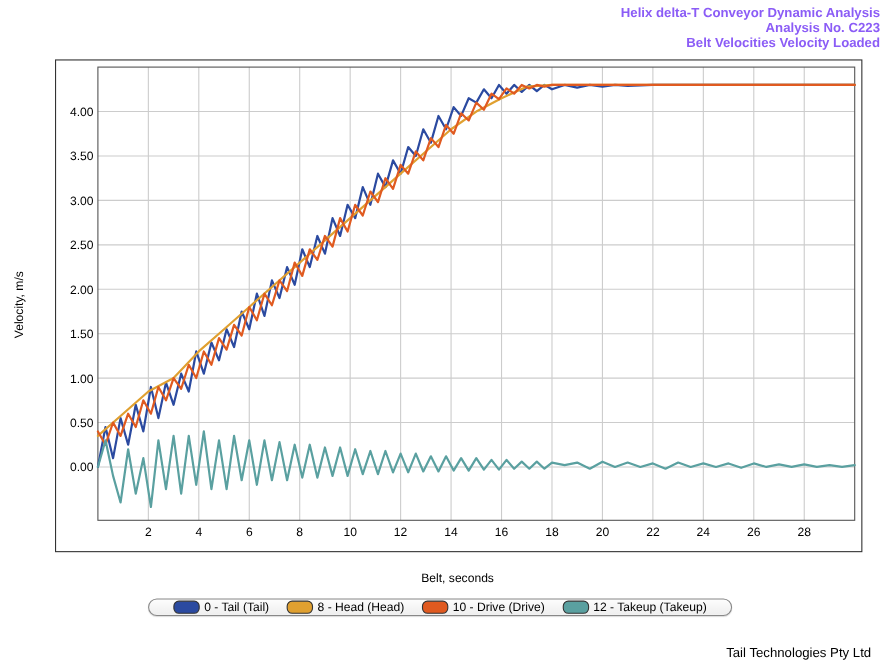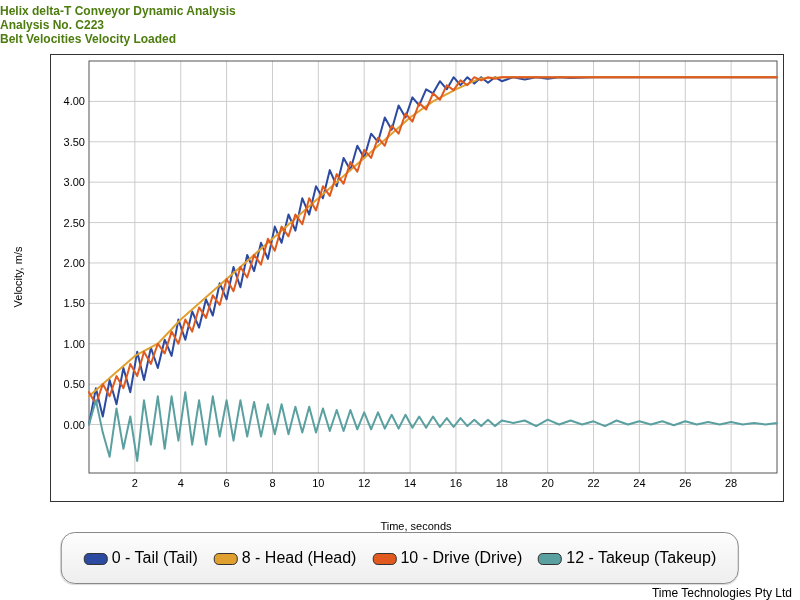--- a/index.html
+++ b/index.html
@@ -1,22 +1,22 @@
 <!DOCTYPE html>
 <html><head>
 <meta charset="utf-8">
 <style>
   html,body{margin:0;padding:0;width:800px;height:600px;background:#fff;font-family:Arial,Helvetica,sans-serif;overflow:hidden}
-  .title{position:absolute;left:0;right:0;text-align:left;color:#4d7c0f;font-size:12px;font-weight:bold}
+  .title{position:absolute;left:0;right:0;text-align:right;color:#8b5cf6;font-size:12px;font-weight:bold}
   .t1{top:4px}.t2{top:18px}.t3{top:32px}
   .plot-frame{position:absolute;left:50px;top:54px;width:732px;height:446px;border:1px solid #333;background:#fff}
   .plot-frame .grid line{stroke:#ccc;stroke-width:1}
   .axis-label-x{position:absolute;left:50px;width:732px;top:520px;text-align:center;font-size:11px}
   .axis-label-y{position:absolute;left:14px;top:54px;width:446px;height:14px;transform:rotate(-90deg);transform-origin:0 0;text-align:center;font-size:11px}
-  .legend{position:absolute;left:50%;transform:translateX(-50%);top:532px;padding:16px 14px;border:1px solid #888;border-radius:14px;background:linear-gradient(#fdfdfd,#eee);font-size:16px;white-space:nowrap;box-shadow:0 1px 1px rgba(0,0,0,.15)}
+  .legend{position:absolute;left:50%;transform:translateX(-50%);top:544px;padding:1px 14px;border:1px solid #888;border-radius:14px;background:linear-gradient(#fdfdfd,#eee);font-size:11px;white-space:nowrap;box-shadow:0 1px 1px rgba(0,0,0,.15)}
   .legend .item{display:inline-block;margin:0 8px}
   .legend .sw{display:inline-block;width:22px;height:10px;border:1px solid #333;border-radius:5px;vertical-align:middle;margin-right:4px}
   .foot{position:absolute;right:8px;bottom:0px;font-size:12px;color:#000}
 </style>
 </head>
 <body>
 
 <div class="title t1">Helix delta-T Conveyor Dynamic Analysis</div>
 <div class="title t2">Analysis No. C223</div>
 <div class="title t3">Belt Velocities Velocity Loaded</div>
@@ -73,17 +73,17 @@
       <text x="680.1333333333333" y="432" text-anchor="middle" font-size="11">28</text>
       <rect x="38" y="6" width="688" height="412" fill="none" stroke="#555" stroke-width="1"></rect>
       <path d="M38.0 369.5 L44.9 333.2 L51.8 361.5 L58.6 325.1 L65.5 349.3 L72.4 313.0 L79.3 337.2 L86.2 296.8 L93.0 325.1 L99.9 292.8 L106.8 313.0 L113.7 284.7 L120.6 300.9 L127.4 264.5 L134.3 284.7 L141.2 256.4 L148.1 272.6 L155.0 244.3 L161.8 260.5 L168.7 228.2 L175.6 244.3 L182.5 212.0 L189.4 232.2 L196.2 199.9 L203.1 216.0 L210.0 187.8 L216.9 203.9 L223.8 171.6 L230.6 187.8 L237.5 159.5 L244.4 175.6 L251.3 143.3 L258.2 159.5 L265.0 131.2 L271.9 143.3 L278.8 115.1 L285.7 131.2 L292.6 102.9 L299.4 115.1 L306.3 90.8 L313.2 102.9 L320.1 78.7 L327.0 86.8 L333.8 62.5 L340.7 74.7 L347.6 50.4 L354.5 62.5 L361.4 42.4 L368.2 50.4 L375.1 34.3 L382.0 38.3 L388.9 26.2 L395.8 34.3 L402.6 22.2 L409.5 30.2 L416.4 22.2 L423.3 28.6 L430.2 22.2 L437.0 27.8 L443.9 22.2 L450.8 26.2 L462.3 22.2 L473.7 24.6 L485.2 22.2 L496.7 23.8 L508.1 22.2 L519.6 23.0 L542.5 22.2 L565.5 22.2 L588.4 22.2 L611.3 22.2 L634.3 22.2 L657.2 22.2 L680.1 22.2 L703.1 22.2 L726.0 22.2 " fill="none" stroke="#2b4aa0" stroke-width="2" stroke-linejoin="round" stroke-linecap="round"></path>
       <path d="M38.0 341.3 L60.9 321.1 L83.9 300.9 L106.8 288.7 L129.7 264.5 L152.7 244.3 L175.6 224.1 L198.5 203.9 L221.5 183.7 L244.4 163.5 L267.3 143.3 L290.3 123.1 L313.2 102.9 L336.1 82.7 L359.1 62.5 L382.0 46.4 L404.9 34.3 L427.9 23.8 L450.8 22.2 L496.7 22.2 L542.5 22.2 L588.4 22.2 L634.3 22.2 L680.1 22.2 L726.0 22.2 " fill="none" stroke="#e0a030" stroke-width="2" stroke-linejoin="round" stroke-linecap="round"></path>
       <path d="M38.0 337.2 L44.9 349.3 L51.8 329.1 L58.6 341.3 L65.5 321.1 L72.4 333.2 L79.3 308.9 L86.2 321.1 L93.0 296.8 L99.9 308.9 L106.8 288.7 L113.7 298.4 L120.6 276.6 L127.4 288.7 L134.3 264.5 L141.2 276.6 L148.1 252.4 L155.0 262.9 L161.8 240.3 L168.7 250.0 L175.6 224.1 L182.5 236.2 L189.4 212.0 L196.2 222.5 L203.1 199.9 L210.0 209.6 L216.9 183.7 L223.8 195.8 L230.6 171.6 L237.5 181.3 L244.4 159.5 L251.3 169.2 L258.2 143.3 L265.0 155.5 L271.9 131.2 L278.8 140.9 L285.7 119.1 L292.6 128.8 L299.4 107.0 L306.3 116.7 L313.2 94.9 L320.1 102.9 L327.0 82.7 L333.8 90.8 L340.7 70.6 L347.6 78.7 L354.5 58.5 L361.4 66.6 L368.2 48.0 L375.1 54.5 L382.0 38.3 L388.9 44.8 L395.8 30.2 L402.6 35.1 L409.5 25.4 L416.4 30.2 L423.3 22.2 L430.2 25.4 L437.0 22.2 L443.9 23.8 L450.8 22.2 L473.7 22.2 L496.7 22.2 L519.6 22.2 L542.5 22.2 L565.5 22.2 L588.4 22.2 L611.3 22.2 L634.3 22.2 L657.2 22.2 L680.1 22.2 L703.1 22.2 L726.0 22.2 " fill="none" stroke="#e05a20" stroke-width="2" stroke-linejoin="round" stroke-linecap="round"></path>
       <path d="M38.0 369.5 L44.9 345.3 L51.8 377.6 L58.6 401.8 L65.5 353.4 L72.4 393.8 L79.3 361.5 L86.2 405.9 L93.0 345.3 L99.9 389.7 L106.8 341.3 L113.7 393.8 L120.6 341.3 L127.4 385.7 L134.3 337.2 L141.2 389.7 L148.1 345.3 L155.0 389.7 L161.8 341.3 L168.7 381.6 L175.6 345.3 L182.5 385.7 L189.4 345.3 L196.2 381.6 L203.1 346.9 L210.0 381.6 L216.9 349.3 L223.8 379.2 L230.6 349.3 L237.5 379.2 L244.4 351.8 L251.3 377.6 L258.2 351.8 L265.0 377.6 L271.9 353.4 L278.8 376.0 L285.7 355.0 L292.6 376.0 L299.4 355.0 L306.3 374.4 L313.2 357.4 L320.1 374.4 L327.0 357.4 L333.8 373.6 L340.7 359.8 L347.6 373.6 L354.5 359.8 L361.4 372.8 L368.2 361.5 L375.1 372.8 L382.0 361.5 L388.9 372.0 L395.8 363.1 L402.6 372.0 L409.5 363.1 L416.4 371.1 L423.3 364.7 L430.2 371.1 L437.0 364.7 L443.9 371.1 L450.8 365.5 L462.3 367.9 L473.7 365.5 L485.2 371.1 L496.7 364.7 L508.1 369.5 L519.6 365.5 L531.1 369.5 L542.5 366.3 L554.0 371.1 L565.5 365.5 L576.9 369.5 L588.4 366.3 L599.9 369.5 L611.3 366.3 L622.8 370.3 L634.3 366.3 L645.7 369.5 L657.2 367.1 L668.7 369.5 L680.1 367.1 L691.6 369.5 L703.1 367.9 L714.5 369.5 L726.0 367.9 " fill="none" stroke="#5aa0a0" stroke-width="2" stroke-linejoin="round" stroke-linecap="round"></path>
     </svg>
 </div>
 
 <div class="axis-label-y" style="position:absolute;left:12px;top:500px;width:446px">Velocity, m/s</div>
-<div class="axis-label-x">Time, seconds</div>
+<div class="axis-label-x">Belt, seconds</div>
 
 <div class="legend" id="legend"><span class="item"><span class="sw" style="background: rgb(43, 74, 160);"></span><span>0 - Tail (Tail)</span></span><span class="item"><span class="sw" style="background: rgb(224, 160, 48);"></span><span>8 - Head (Head)</span></span><span class="item"><span class="sw" style="background: rgb(224, 90, 32);"></span><span>10 - Drive (Drive)</span></span><span class="item"><span class="sw" style="background: rgb(90, 160, 160);"></span><span>12 - Takeup (Takeup)</span></span></div>
 
-<div class="foot">Time Technologies Pty Ltd</div>
+<div class="foot">Tail Technologies Pty Ltd</div>
 
 </body></html>

